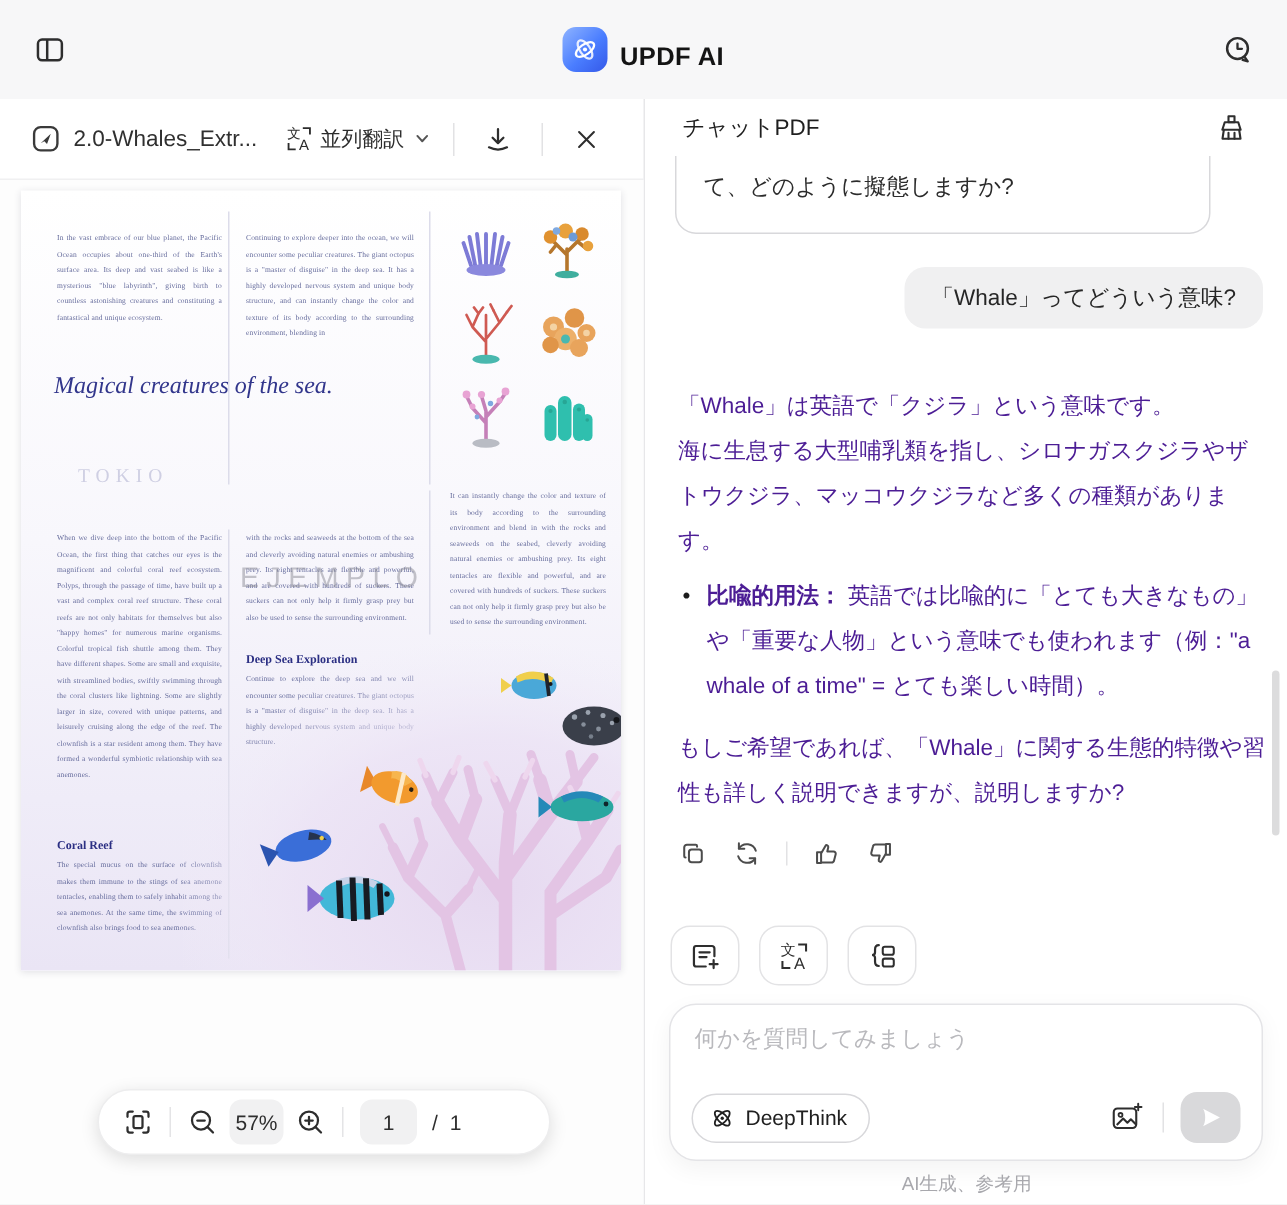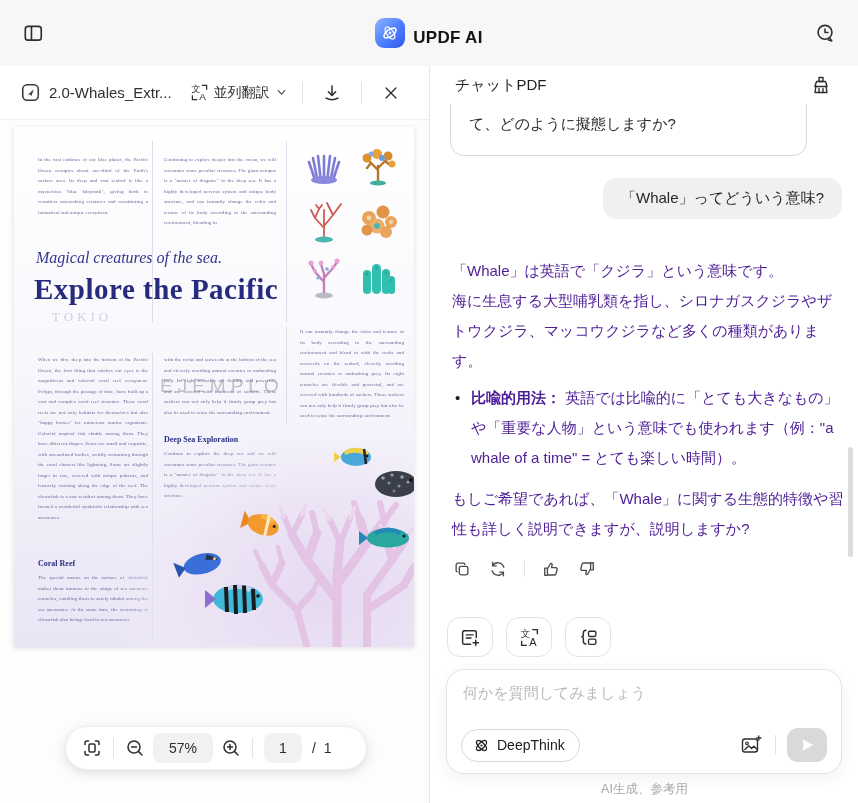--- a/index.html
+++ b/index.html
@@ -37,21 +37,21 @@
   .pg-deco { position:absolute; left:38px; top:182px; font-size:13px; letter-spacing:4px; color:#b9bad6; opacity:.65; }
   .pg-watermark { position:absolute; left:146px; top:248px; font-size:19px; letter-spacing:5px; color:#8c8c96; opacity:.5; font-family:"Liberation Sans",sans-serif; }
   .pg-heading { position:absolute; font-size:8px; font-weight:bold; color:#2b2f83; }
   .coral-grid { position:absolute; left:286px; top:14px; width:102px; display:grid; grid-template-columns:48px 48px; grid-auto-rows:52px; gap:4px 6px; justify-items:center; align-items:center; }
   .photo { position:absolute; left:108px; top:298px; width:292px; height:222px; }
 
   .pdf-toolbar { position:absolute; left:65px; top:606px; width:302px; height:44px; background:#fff; border:1px solid #ededee; border-radius:22px; box-shadow:0 3px 12px rgba(0,0,0,.13); display:flex; align-items:center; padding:0 12px; }
   .tb-icon { width:28px; height:28px; display:flex; align-items:center; justify-content:center; cursor:pointer; }
   .tb-div { width:1px; height:20px; background:#e4e4e6; margin:0 7px; }
   .tb-chip { background:#f1f1f2; border-radius:8px; font-size:14px; color:#2e2e2e; display:flex; align-items:center; justify-content:center; }
-  .chip-zoom { width:60px; height:30px; margin:0 4px; }
+  .chip-zoom { width:36px; height:30px; margin:0 4px; }
   .chip-page { width:38px; height:30px; margin:0 6px 0 4px; }
   .tb-total { font-size:14px; color:#2e2e2e; margin-left:4px; letter-spacing:2px; }
 
   
   .right-panel { position:absolute; top:66px; left:431px; right:0; bottom:0; background:#fff; }
   .chat-header { position:absolute; top:0; left:0; right:0; height:38px; display:flex; align-items:center; justify-content:space-between; padding:0 22px 0 24px; background:#fff; z-index:3; }
   .chat-title { font-size:15px; color:#1f1f1f; }
   .chat-clip { position:absolute; top:38px; left:0; right:0; height:62px; overflow:hidden; z-index:1; }
   .prev-card { margin:-16px 0 0 19px; width:357px; height:68px; border:1.5px solid #d8d8db; border-radius:14px; padding:26px 18px 0; font-size:15px; color:#2b2b2b; background:#fff; }
   .user-bubble { position:absolute; top:112px; right:16px; background:#f0f0f1; border-radius:14px; padding:11px 18px; font-size:15px; color:#262626; }
@@ -232,21 +232,20 @@
             <g fill="#27a695">
                 <circle cx="12" cy="18" r="1.4"></circle>
                 <circle cx="21.5" cy="12" r="1.5"></circle>
                 <circle cx="31" cy="17" r="1.4"></circle>
                 <circle cx="36.5" cy="24" r="1.2"></circle>
               </g>
           </svg>
         </div>
 
         <div class="pg-tagline">Magical creatures of the sea.</div>
-        <div class="pg-title">Explore the Pacific</div>
         <div class="pg-deco">TOKIO</div>
 
         <div class="pg-col" style="left:286px; top:200px; width:104px;">It can instantly change the color and texture of its body according to the surrounding environment and blend in with the rocks and seaweeds on the seabed, cleverly avoiding natural enemies or ambushing prey. Its eight tentacles are flexible and powerful, and are covered with hundreds of suckers. These suckers can not only help it firmly grasp prey but also be used to sense the surrounding environment.</div>
 
         <div class="pg-col" style="left:24px; top:228px; width:110px;">When we dive deep into the bottom of the Pacific Ocean, the first thing that catches our eyes is the magnificent and colorful coral reef ecosystem. Polyps, through the passage of time, have built up a vast and complex coral reef structure. These coral reefs are not only habitats for themselves but also "happy homes" for numerous marine organisms. Colorful tropical fish shuttle among them. They have different shapes. Some are small and exquisite, with streamlined bodies, swiftly swimming through the coral clusters like lightning. Some are slightly larger in size, covered with unique patterns, and leisurely cruising along the edge of the reef. The clownfish is a star resident among them. They have formed a wonderful symbiotic relationship with sea anemones.</div>
         <div class="pg-heading" style="left:24px; top:432px;">Coral Reef</div>
         <div class="pg-col" style="left:24px; top:446px; width:110px;">The special mucus on the surface of clownfish makes them immune to the stings of sea anemone tentacles, enabling them to safely inhabit among the sea anemones. At the same time, the swimming of clownfish also brings food to sea anemones.</div>
         <div class="pg-col" style="left:150px; top:228px; width:112px;">with the rocks and seaweeds at the bottom of the sea and cleverly avoiding natural enemies or ambushing prey. Its eight tentacles are flexible and powerful, and are covered with hundreds of suckers. These suckers can not only help it firmly grasp prey but also be used to sense the surrounding environment.</div>
         <div class="pg-heading" style="left:150px; top:308px;">Deep Sea Exploration</div>
         <div class="pg-col" style="left:150px; top:322px; width:112px;">Continue to explore the deep sea and we will encounter some peculiar creatures. The giant octopus is a "master of disguise" in the deep sea. It has a highly developed nervous system and unique body structure.</div>

